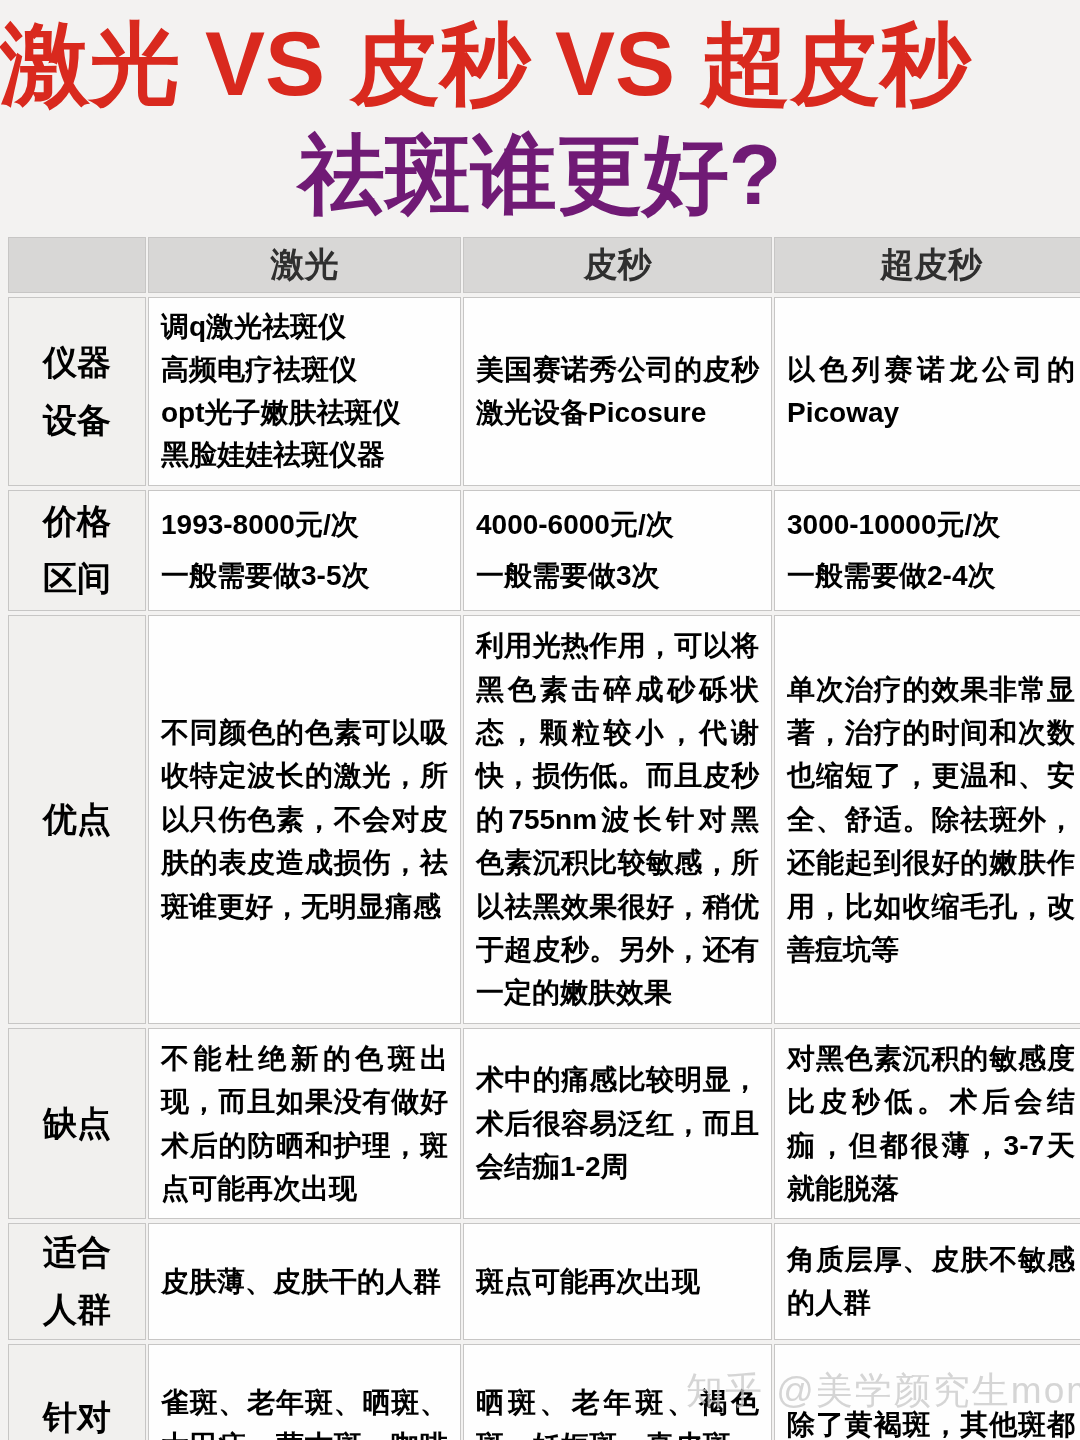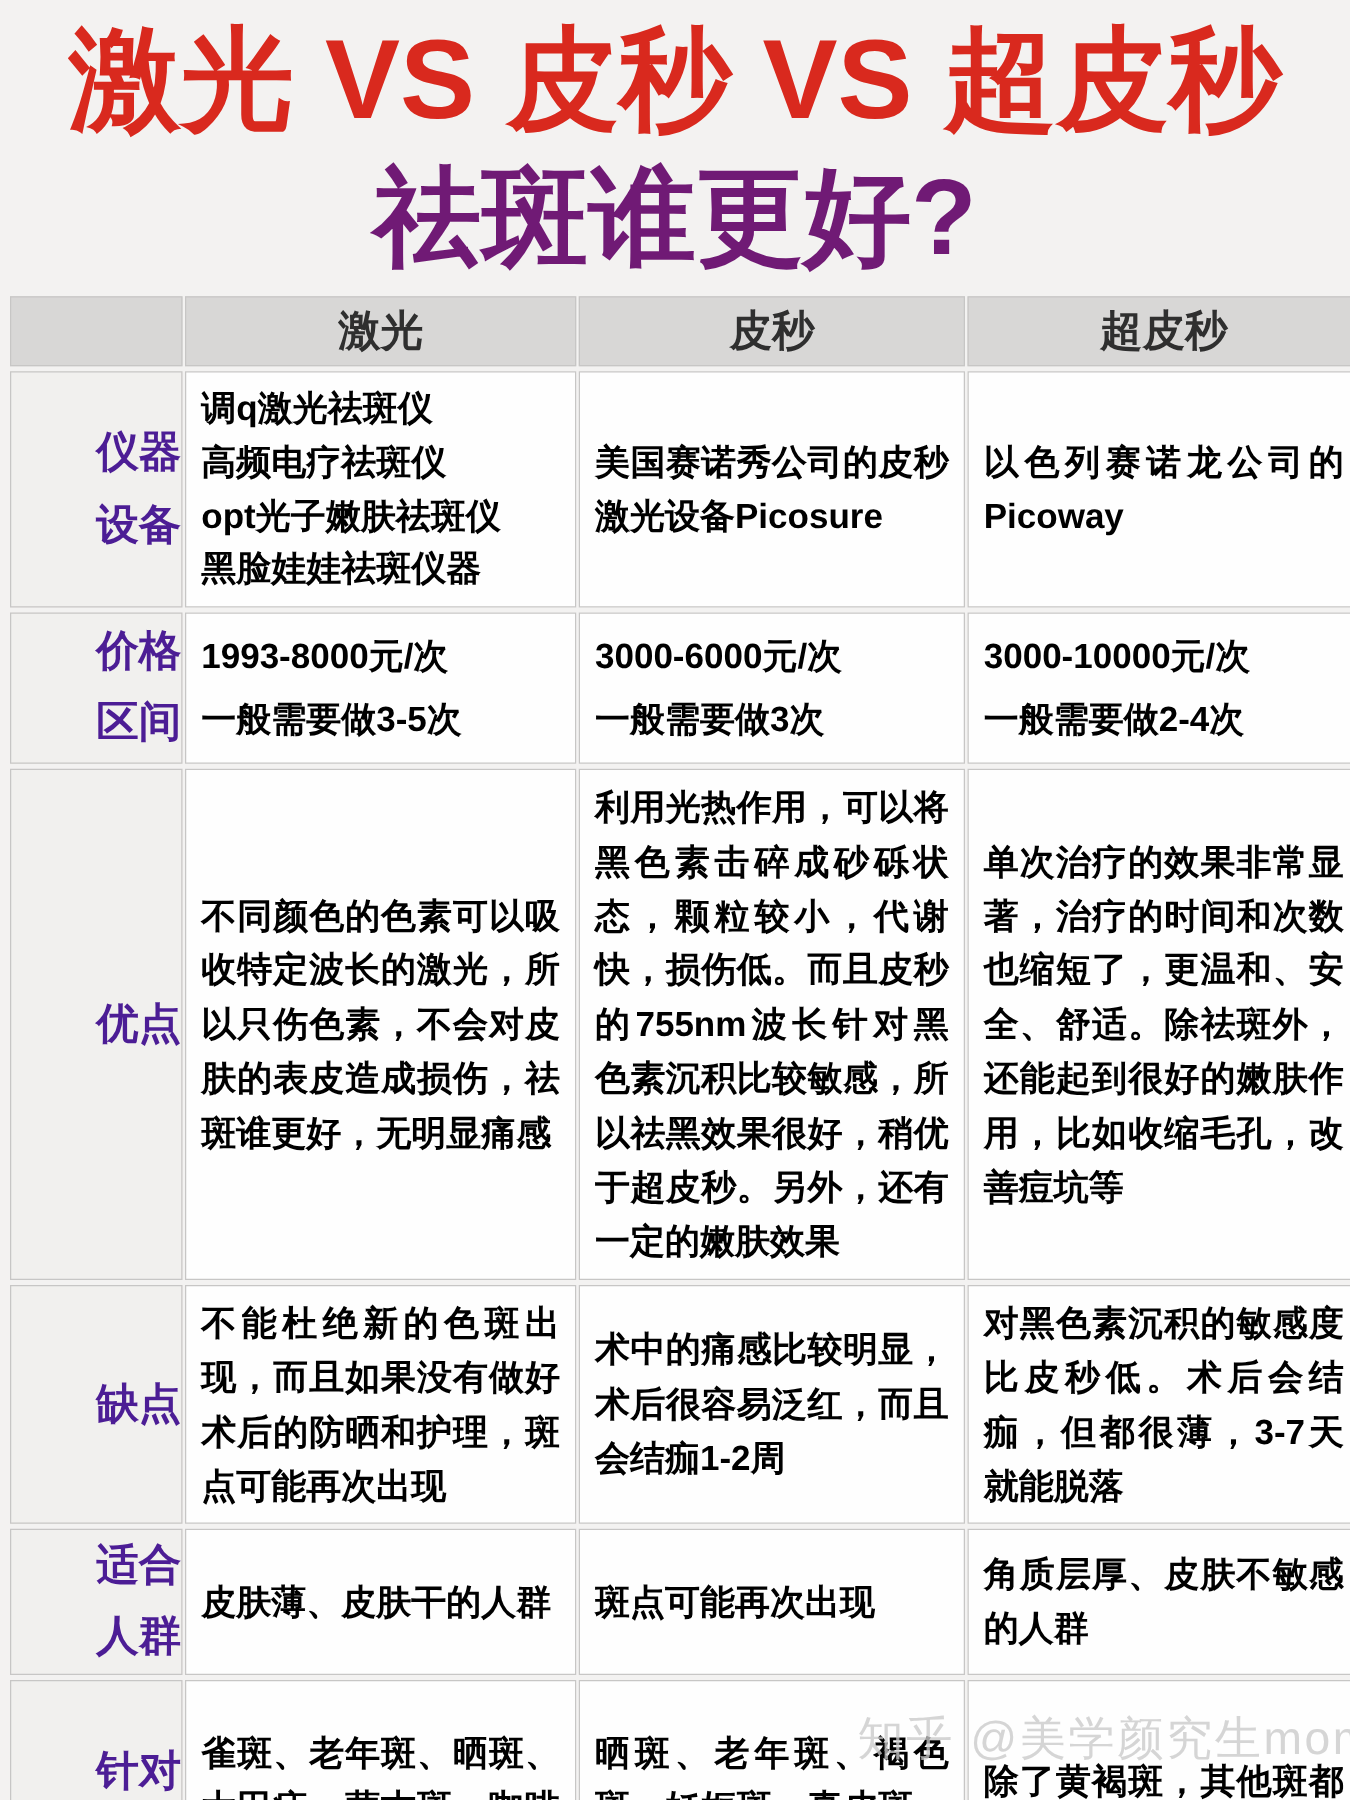--- a/index.html
+++ b/index.html
@@ -9,21 +9,20 @@
     font-family: "Liberation Sans", "DejaVu Sans", sans-serif;
   }
   .page {
     position: relative;
     width: 1080px; height: 1440px;
     overflow: hidden;
     background: #f3f2f1;
   }
   .title {
     margin-top: 16px;
-    text-align: center;
     font-size: 90px;
     font-weight: 800;
     line-height: 1.08;
     color: #d9291e;
     letter-spacing: 0px;
     white-space: nowrap;
   }
   .subtitle {
     margin-top: 16px;
     text-align: center;
@@ -47,24 +46,24 @@
   thead th {
     background: #d8d7d6;
     color: #2f2f2f;
     font-size: 34px;
     font-weight: 700;
     height: 56px;
     text-align: center;
   }
   tbody th.rowlabel {
     background: #f1f0ee;
-    color: #4c1d95;
+    color: #000000;
     font-size: 34px;
     font-weight: 700;
-    text-align: right;
+    text-align: center;
     line-height: 1.68;
     white-space: pre-line;
   }
   tbody td.cell {
     background: #fefefe;
     color: #000000;
     font-size: 28px;
     font-weight: 700;
     line-height: 1.55;
     padding: 8px 12px;
@@ -123,21 +122,21 @@
 opt光子嫩肤祛斑仪
 黑脸娃娃祛斑仪器</td>
         <td class="cell">美国赛诺秀公司的皮秒激光设备Picosure</td>
         <td class="cell">以色列赛诺龙公司的Picoway</td>
       </tr>
       <tr class="r-price">
         <th class="rowlabel">价格
 区间</th>
         <td class="cell">1993-8000元/次
 一般需要做3-5次</td>
-        <td class="cell">3000-6000元/次
+        <td class="cell">4000-6000元/次
 一般需要做3次</td>
         <td class="cell">3000-10000元/次
 一般需要做2-4次</td>
       </tr>
       <tr class="r-pros">
         <th class="rowlabel">优点</th>
         <td class="cell">不同颜色的色素可以吸收特定波长的激光，所以只伤色素，不会对皮肤的表皮造成损伤，祛斑谁更好，无明显痛感</td>
         <td class="cell">利用光热作用，可以将黑色素击碎成砂砾状态，颗粒较小，代谢快，损伤低。而且皮秒的755nm波长针对黑色素沉积比较敏感，所以祛黑效果很好，稍优于超皮秒。另外，还有一定的嫩肤效果</td>
         <td class="cell">单次治疗的效果非常显著，治疗的时间和次数也缩短了，更温和、安全、舒适。除祛斑外，还能起到很好的嫩肤作用，比如收缩毛孔，改善痘坑等</td>
       </tr>

